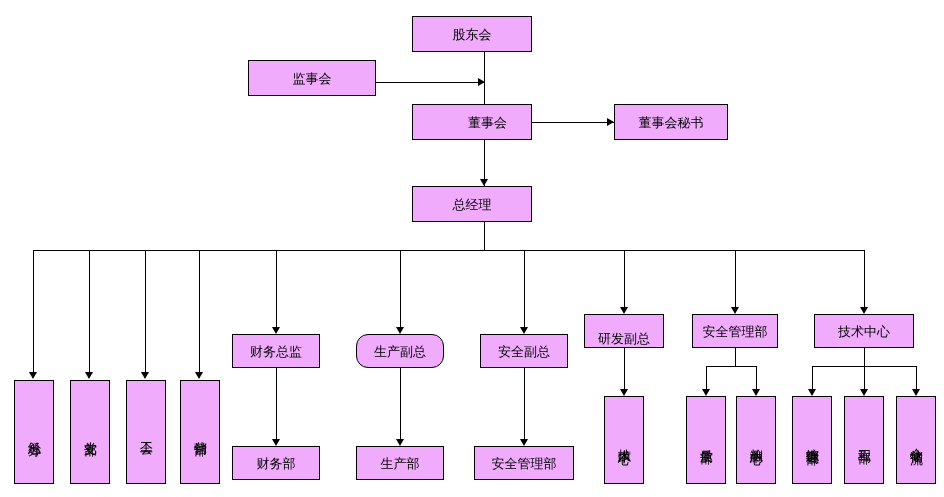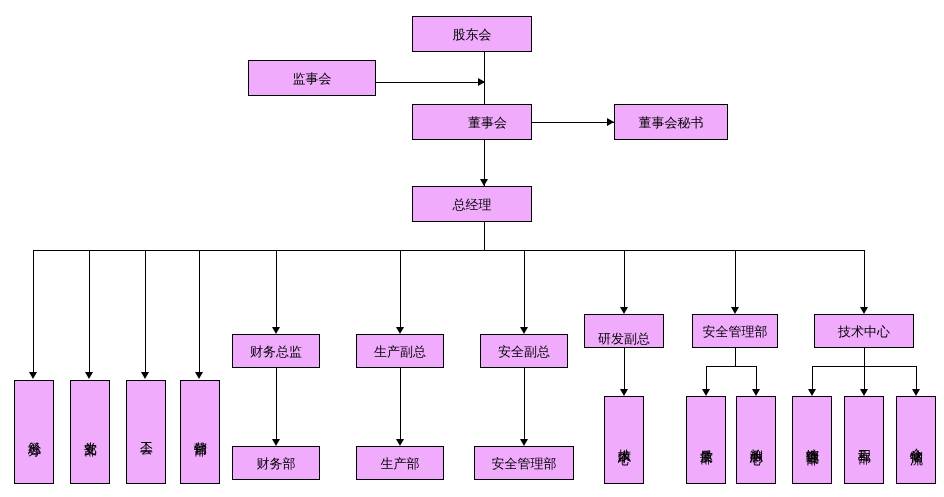--- a/index.html
+++ b/index.html
@@ -158,21 +158,21 @@
   </div>
 
   <div class="node" style="left:412px; top:186px; width:120px; height:36px;">
     <span>总经理</span>
   </div>
 
   <div class="node" style="left:232px; top:334px; width:88px; height:34px;">
     <span>财务总监</span>
   </div>
 
-  <div class="node" style="left:356px; top:334px; width:88px; height:34px;">
+  <div class="node" style="left:356px; top:334px; width:88px; height:34px;border-radius:12px;">
     <span>生产副总</span>
   </div>
 
   <div class="node" style="left:480px; top:334px; width:88px; height:34px;">
     <span>安全副总</span>
   </div>
 
   <div class="node" style="left:584px; top:314px; width:80px; height:34px;align-items:flex-end;">
     <span>研发副总</span>
   </div>

